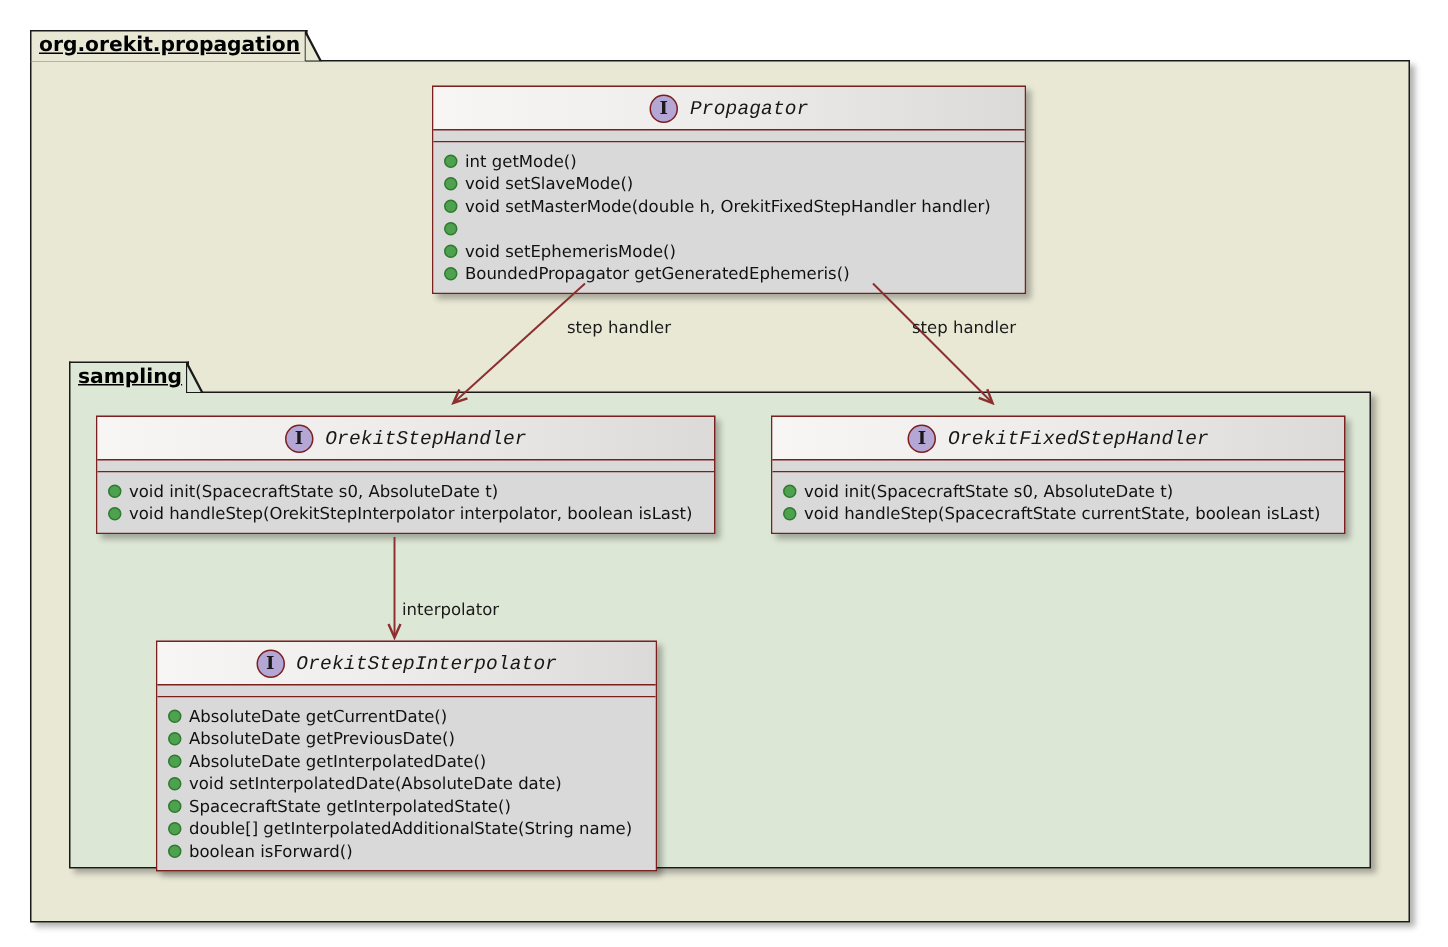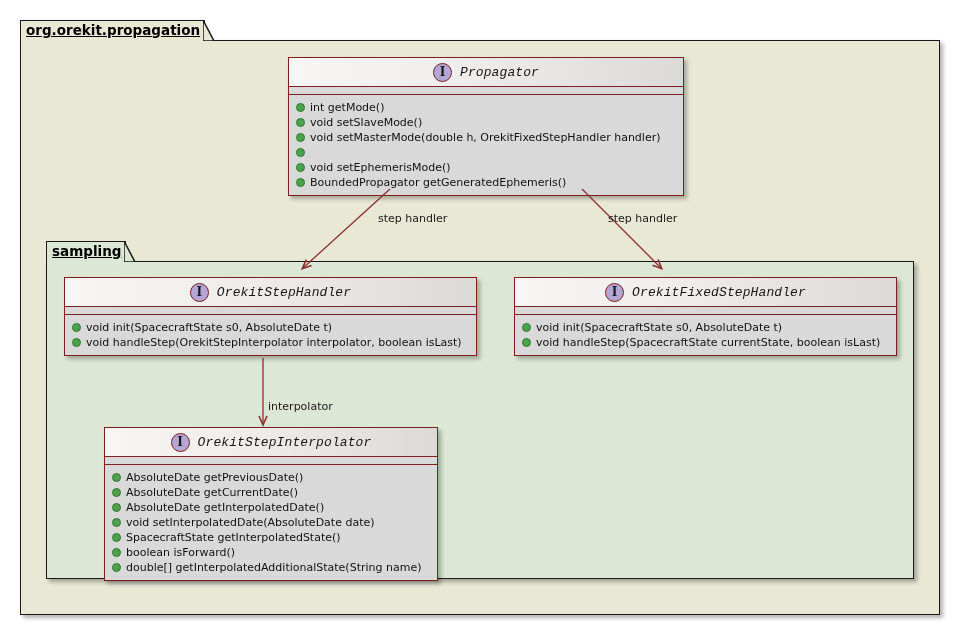--- a/index.html
+++ b/index.html
@@ -267,42 +267,42 @@
 
   <div class="cls" style="left:104px; top:427px; width:334px;">
     <div class="cls-header">
       <span class="iface-icon">I</span>
       <span class="cls-title">OrekitStepInterpolator</span>
     </div>
     <div class="cls-attrs"></div>
     <div class="cls-methods">
       <div class="m-row">
         <span class="m-bullet"></span>
+        <span class="m-text">AbsoluteDate getCurrentDate()</span>
+      </div>
+      <div class="m-row">
+        <span class="m-bullet"></span>
         <span class="m-text">AbsoluteDate getPreviousDate()</span>
       </div>
       <div class="m-row">
         <span class="m-bullet"></span>
-        <span class="m-text">AbsoluteDate getCurrentDate()</span>
-      </div>
-      <div class="m-row">
-        <span class="m-bullet"></span>
         <span class="m-text">AbsoluteDate getInterpolatedDate()</span>
       </div>
       <div class="m-row">
         <span class="m-bullet"></span>
         <span class="m-text">void setInterpolatedDate(AbsoluteDate date)</span>
       </div>
       <div class="m-row">
         <span class="m-bullet"></span>
         <span class="m-text">SpacecraftState getInterpolatedState()</span>
       </div>
       <div class="m-row">
         <span class="m-bullet"></span>
+        <span class="m-text">double[] getInterpolatedAdditionalState(String name)</span>
+      </div>
+      <div class="m-row">
+        <span class="m-bullet"></span>
         <span class="m-text">boolean isForward()</span>
       </div>
-      <div class="m-row">
-        <span class="m-bullet"></span>
-        <span class="m-text">double[] getInterpolatedAdditionalState(String name)</span>
-      </div>
     </div>
   </div>
 
 </div>
 
 </body></html>

